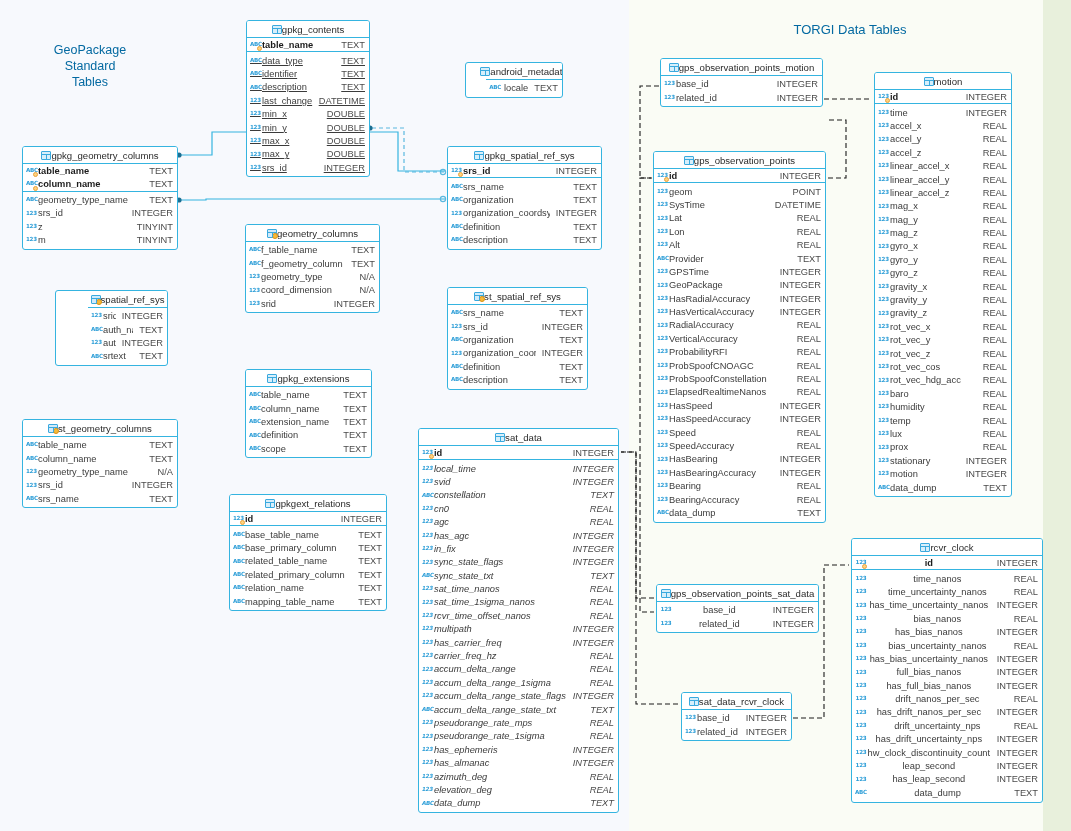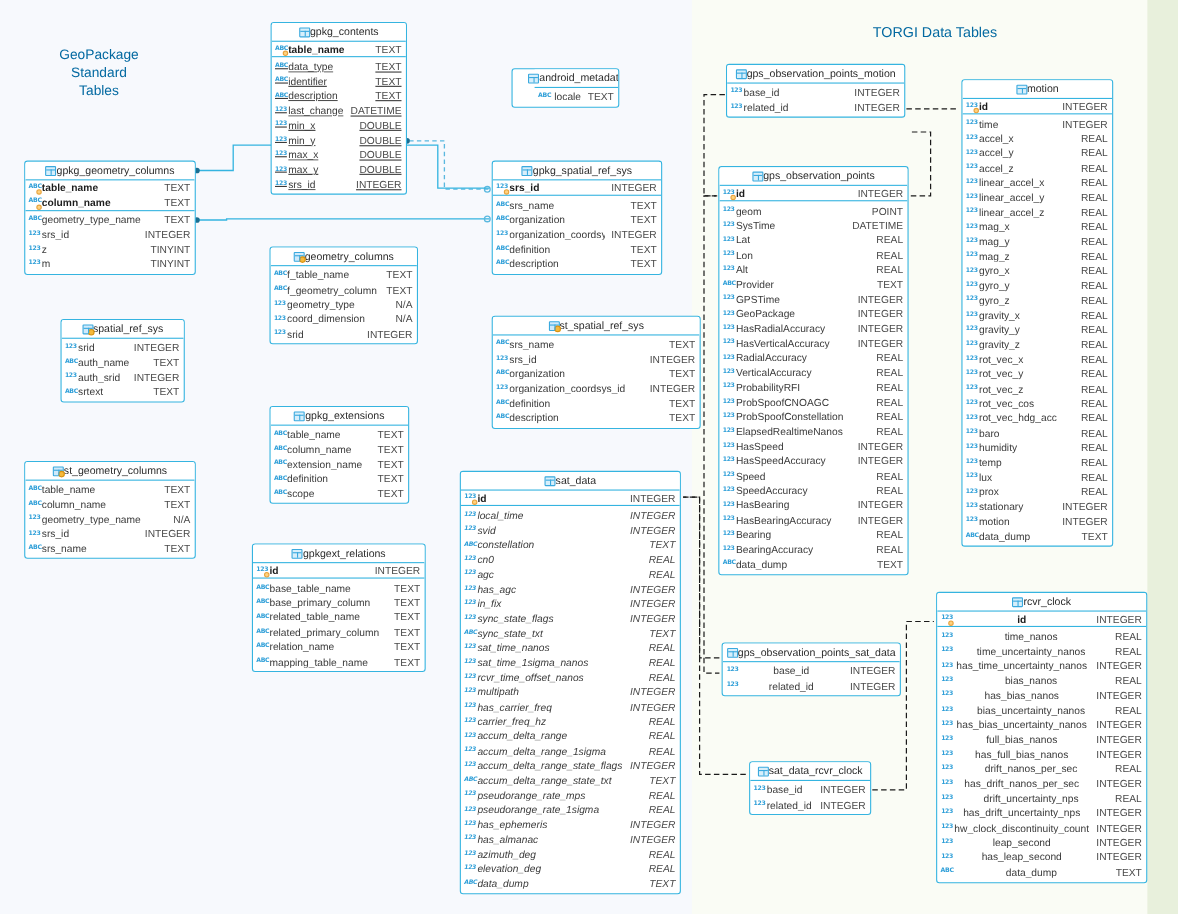--- a/index.html
+++ b/index.html
@@ -300,21 +300,21 @@
           <span class="nm">coord_dimension</span>
           <span class="ty">N/A</span>
         </div>
         <div class="row">
           <span class="ic">123</span>
           <span class="nm">srid</span>
           <span class="ty">INTEGER</span>
         </div>
       </div>
     </div>
-    <div class="ent" style="left: 55px; top: 290px; width: 113px;">
+    <div class="ent" style="left: 55px; top: 290px; width: 113px; padding-left: 32px;">
       <div class="hdr">
         <span class="tbl-ico view-ico">
           <span class="eye"></span>
         </span>
         <span>spatial_ref_sys</span>
       </div>
       <div style="padding: 1.5px 0px 2px;">
         <div class="row">
           <span class="ic">123</span>
           <span class="nm">srid</span>
@@ -330,21 +330,21 @@
           <span class="nm">auth_srid</span>
           <span class="ty">INTEGER</span>
         </div>
         <div class="row">
           <span class="ic">ABC</span>
           <span class="nm">srtext</span>
           <span class="ty">TEXT</span>
         </div>
       </div>
     </div>
-    <div class="ent" style="left: 447px; top: 287px; width: 190px;">
+    <div class="ent" style="left: 447px; top: 287px; width: 141px;">
       <div class="hdr">
         <span class="tbl-ico view-ico">
           <span class="eye"></span>
         </span>
         <span>st_spatial_ref_sys</span>
       </div>
       <div style="padding: 1.5px 0px 2px;">
         <div class="row">
           <span class="ic">ABC</span>
           <span class="nm">srs_name</span>

